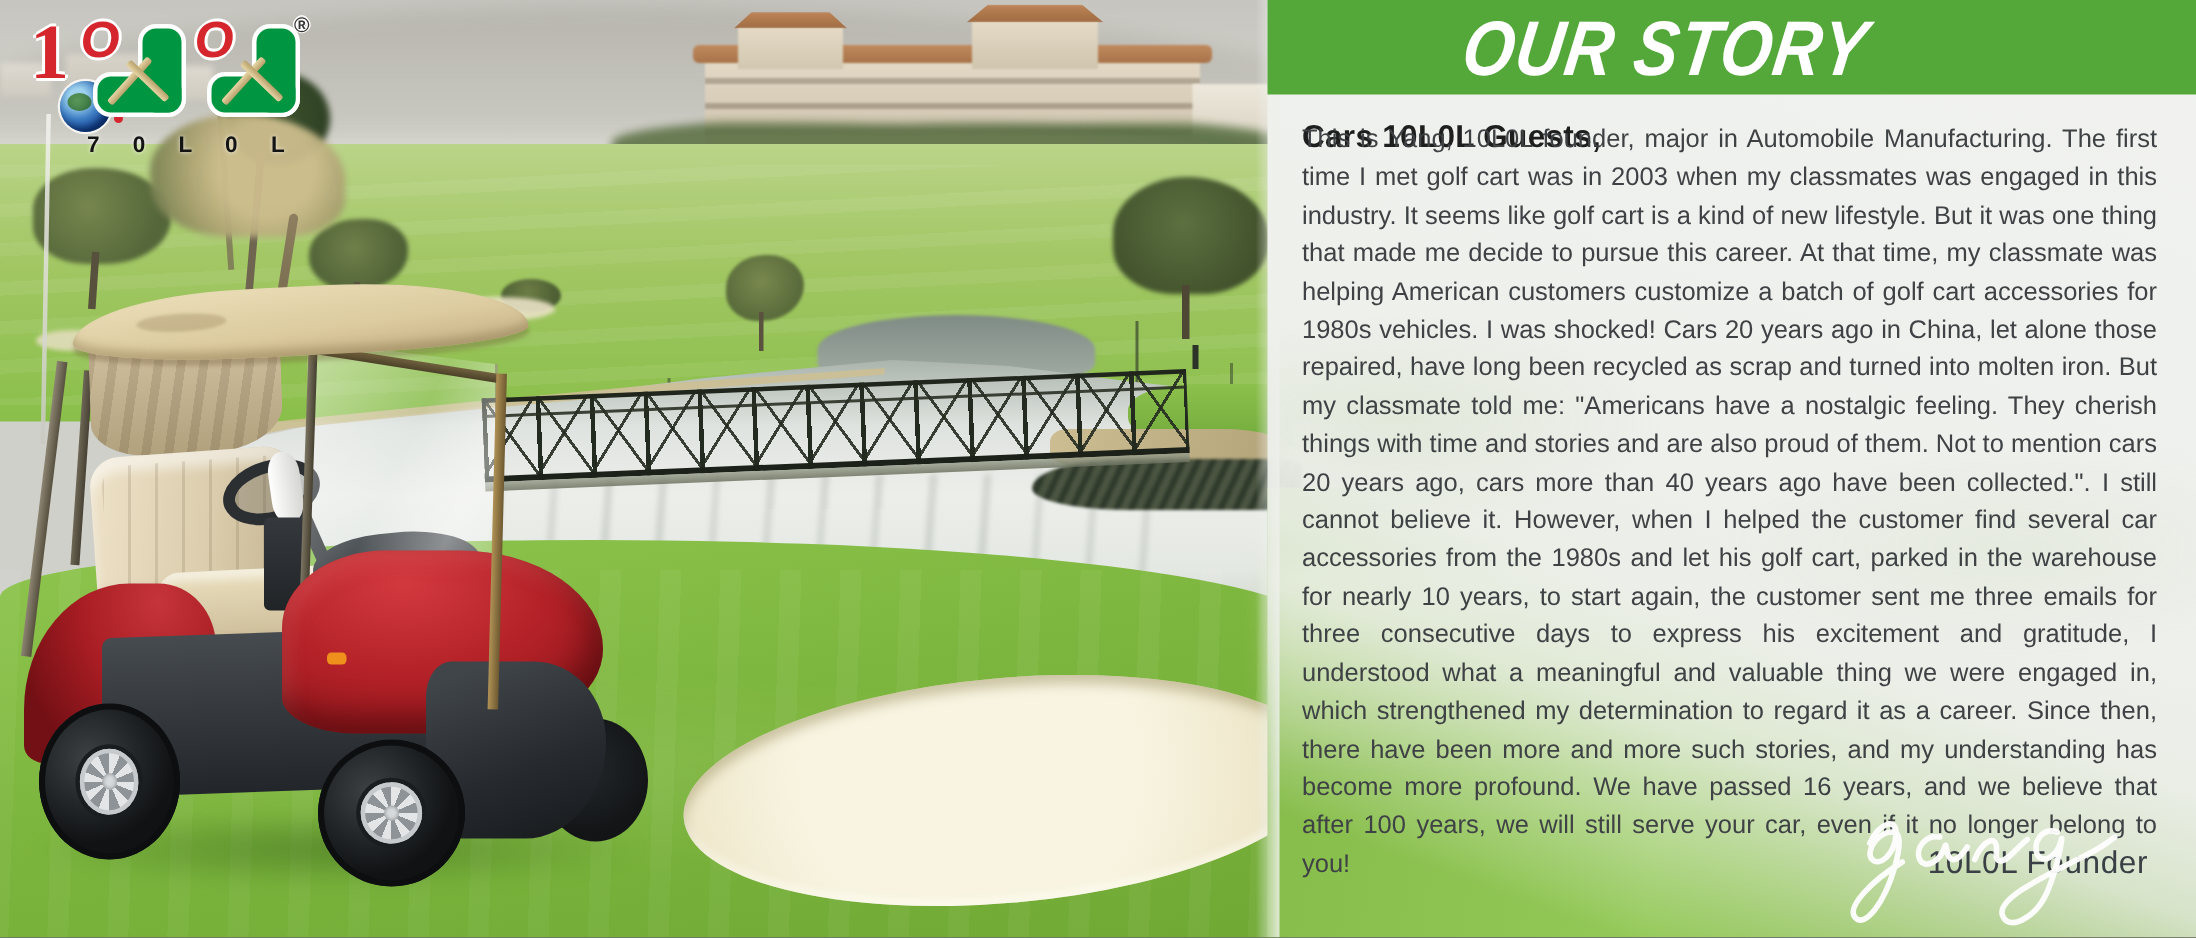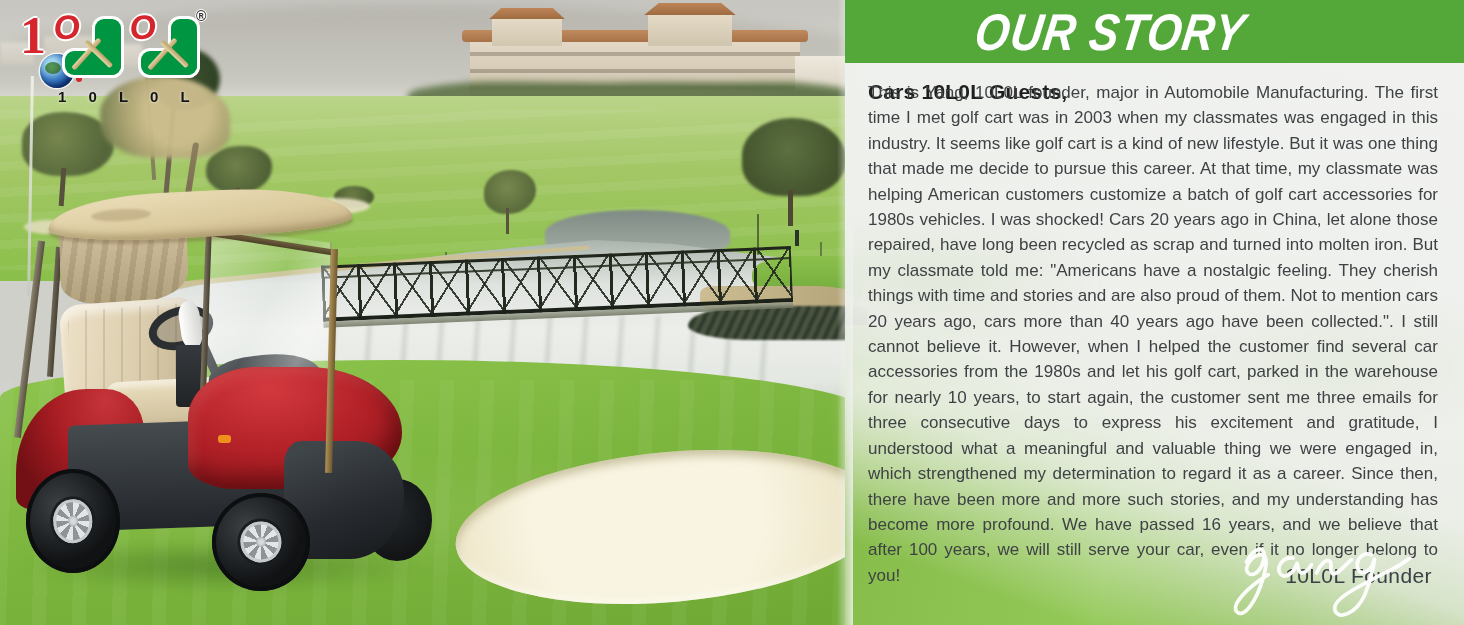--- a/index.html
+++ b/index.html
@@ -371,21 +371,21 @@
       <div class="unit unit2">
         <div class="u-white-v"></div>
         <div class="u-white-h"></div>
         <div class="u-green-v"></div>
         <div class="u-green-h"></div>
         <div class="club1"></div>
         <div class="club2"></div>
         <div class="o-letter">O</div>
       </div>
       <div class="reg-mark">®</div>
-      <div class="logo-caption">1 0 L 0 L</div>
+      <div class="logo-caption">7 0 L 0 L</div>
     </div>
   </div>
 
   <div class="panel">
     <div class="panel-grass"></div>
     <div class="panel-grass-light"></div>
     <div class="panel-white"></div>
     <div class="panel-tint"></div>
     <div class="edge-feather"></div>
 

